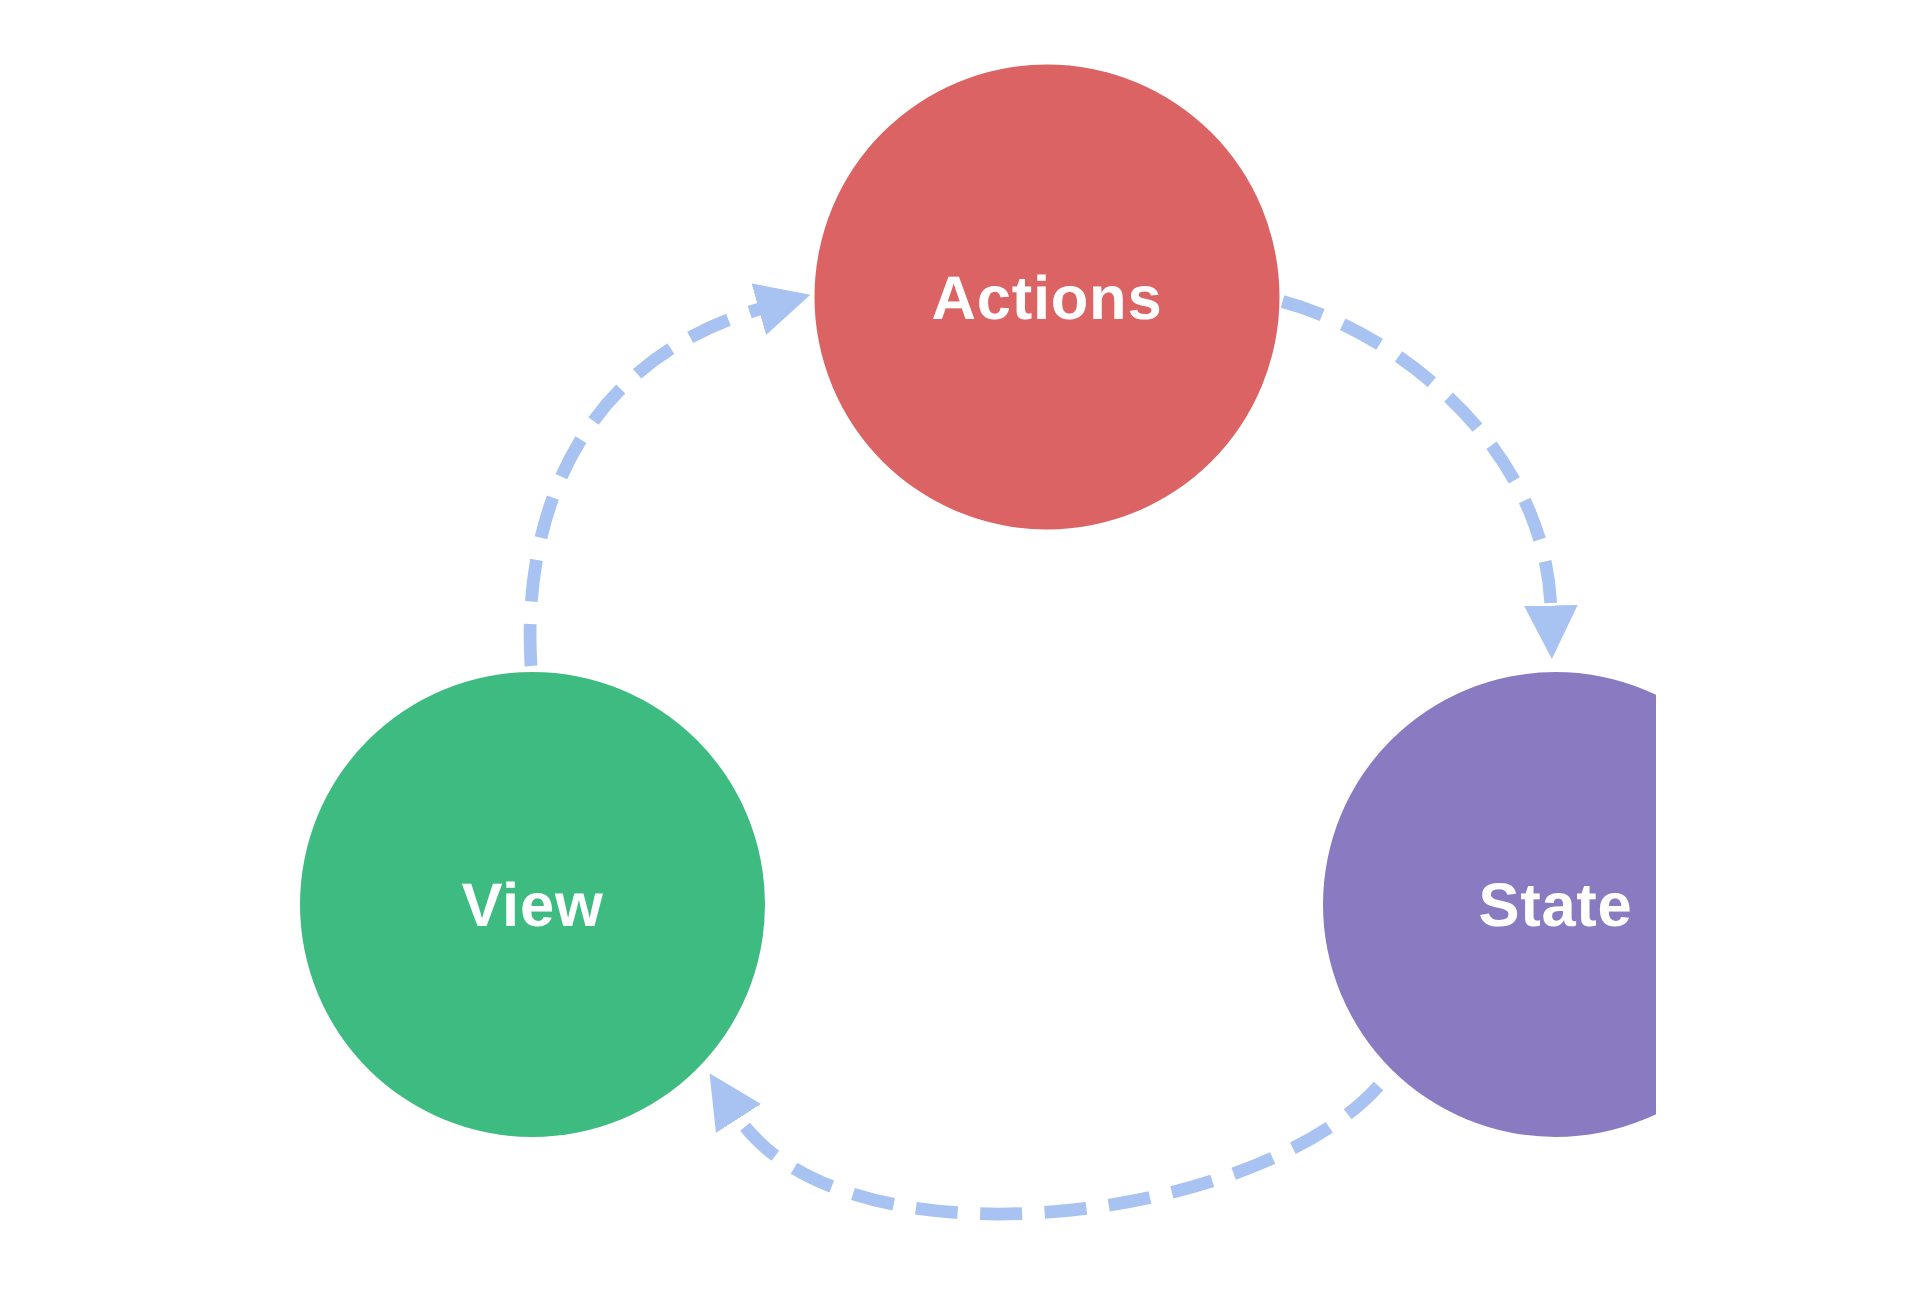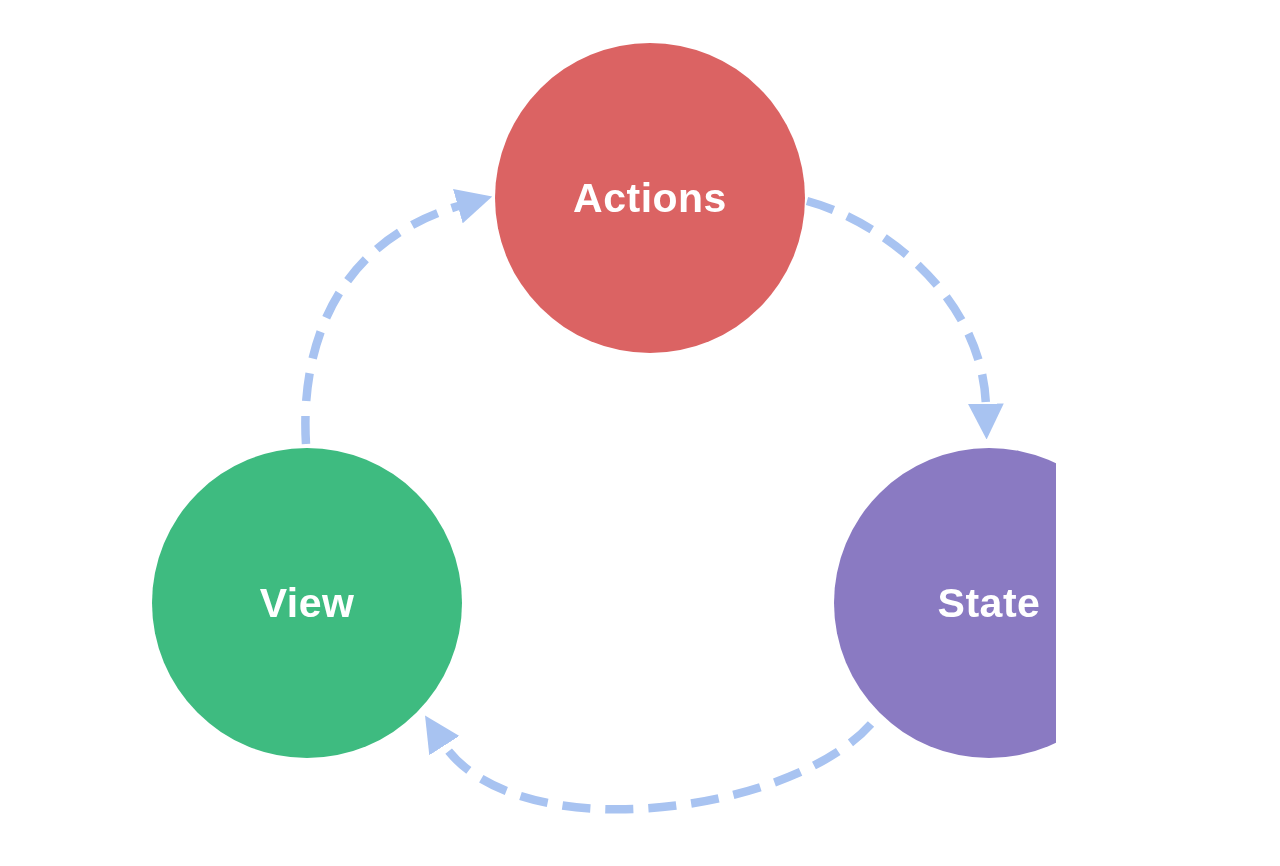--- a/index.html
+++ b/index.html
@@ -5,20 +5,21 @@
   html, body {
     margin: 0;
     padding: 0;
     background: #ffffff;
   }
   .stage {
     position: relative;
     width: 1056px;
     height: 866px;
     overflow: hidden;
+    padding-left: 48px;
   }
   svg {
     display: block;
   }
   .node-label {
     font-family: "Liberation Sans", "DejaVu Sans", sans-serif;
     font-weight: 700;
     font-size: 41px;
     letter-spacing: 0.5px;
   }

